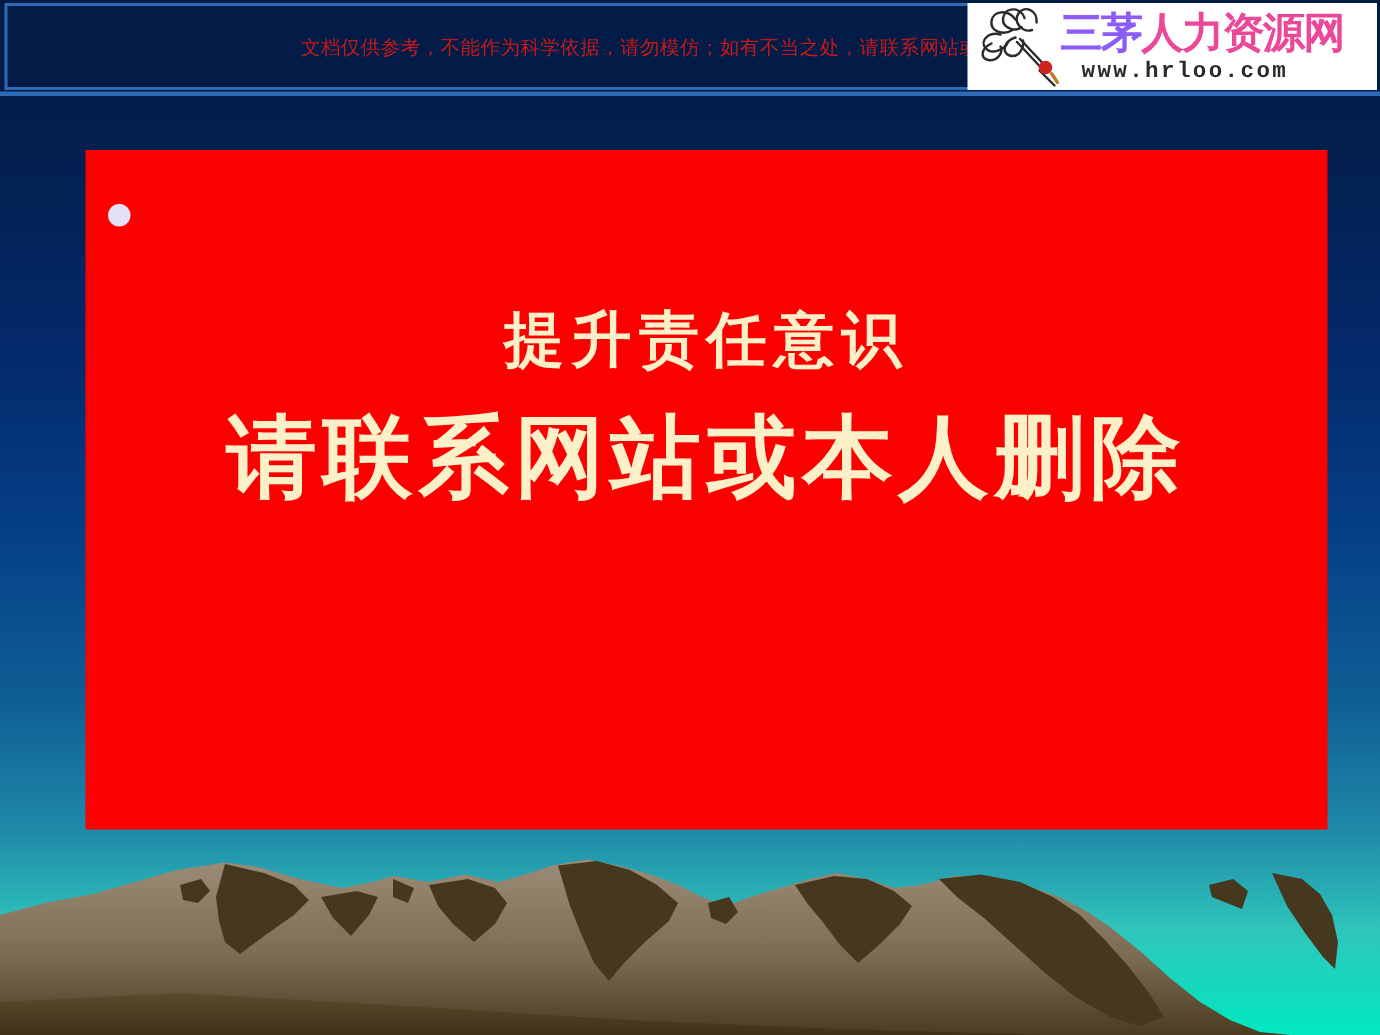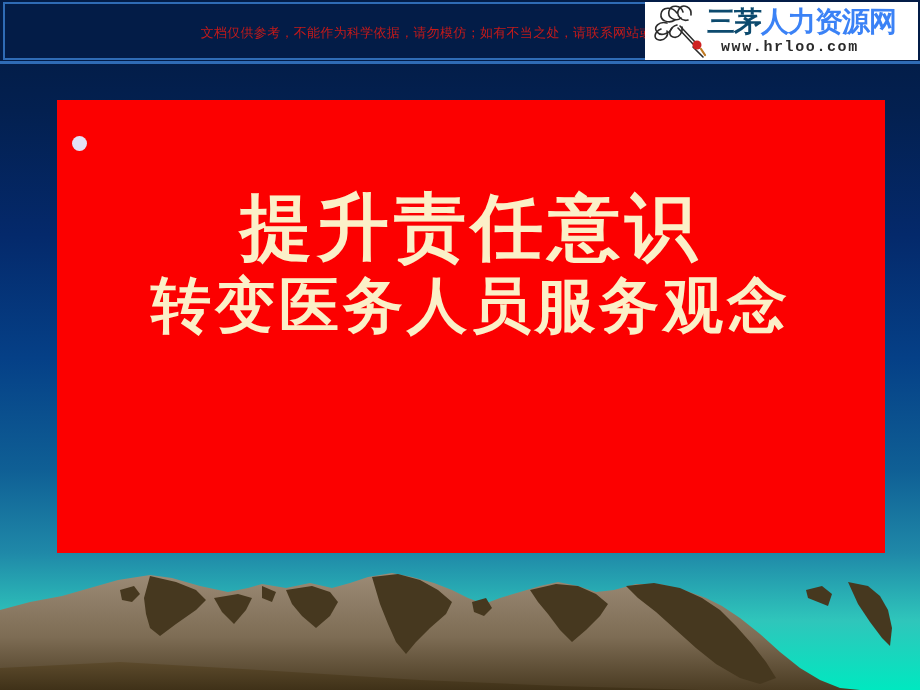--- a/index.html
+++ b/index.html
@@ -99,22 +99,22 @@
     top: 3px;
     width: 208px;
     height: 33px;
     font-family: "DejaVu Sans", "Liberation Sans", sans-serif;
     font-size: 28px;
     line-height: 33px;
     font-weight: bold;
     white-space: nowrap;
     letter-spacing: -1px;
   }
-  .logo-title .dark { color: #0c4a6e; }
-  .logo-title .warm { color: #3b82f6; }
+  .logo-title .dark { color: #8b5cf6; }
+  .logo-title .warm { color: #ec4899; }
   .logo-url {
     position: absolute;
     left: 76px;
     top: 37px;
     font-family: Liberation Mono, monospace;
     font-size: 15px;
     line-height: 18px;
     font-weight: bold;
     color: #2b2b2b;
     letter-spacing: 1.6px;
@@ -141,21 +141,21 @@
   }
   .title-block {
     position: absolute;
     left: 0;
     top: 88px;
     width: 828px;
     text-align: center;
   }
   .title-line {
     font-family: "DejaVu Sans", "Liberation Sans", sans-serif;
-    font-size: 72px;
+    font-size: 40px;
     line-height: 78px;
     font-weight: bold;
     color: #fbf0c8;
     letter-spacing: 5px;
     white-space: nowrap;
   }
   .title-line.l2 {
     font-size: 60px;
     letter-spacing: 4px;
   }
@@ -236,17 +236,17 @@
     <div class="logo-title">
       <span class="dark">三茅</span><span class="warm">人力资源网</span>
     </div>
     <div class="logo-url">www.hrloo.com</div>
   </div>
 
   <div class="red-panel">
     <div class="bullet"></div>
     <div class="title-block">
       <div class="title-line l1">提升责任意识</div>
-      <div class="title-line l2">转变医务人员服务观念</div>
+      <div class="title-line l2">请联系网站或本人删除</div>
     </div>
   </div>
 
 </div>
 
 </body></html>

